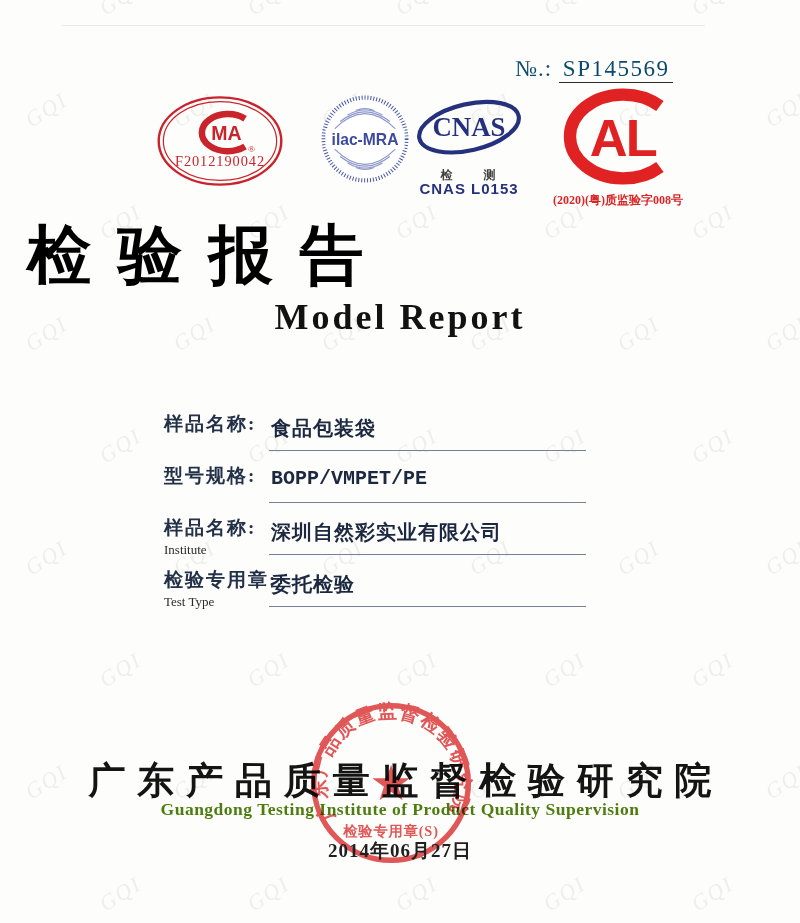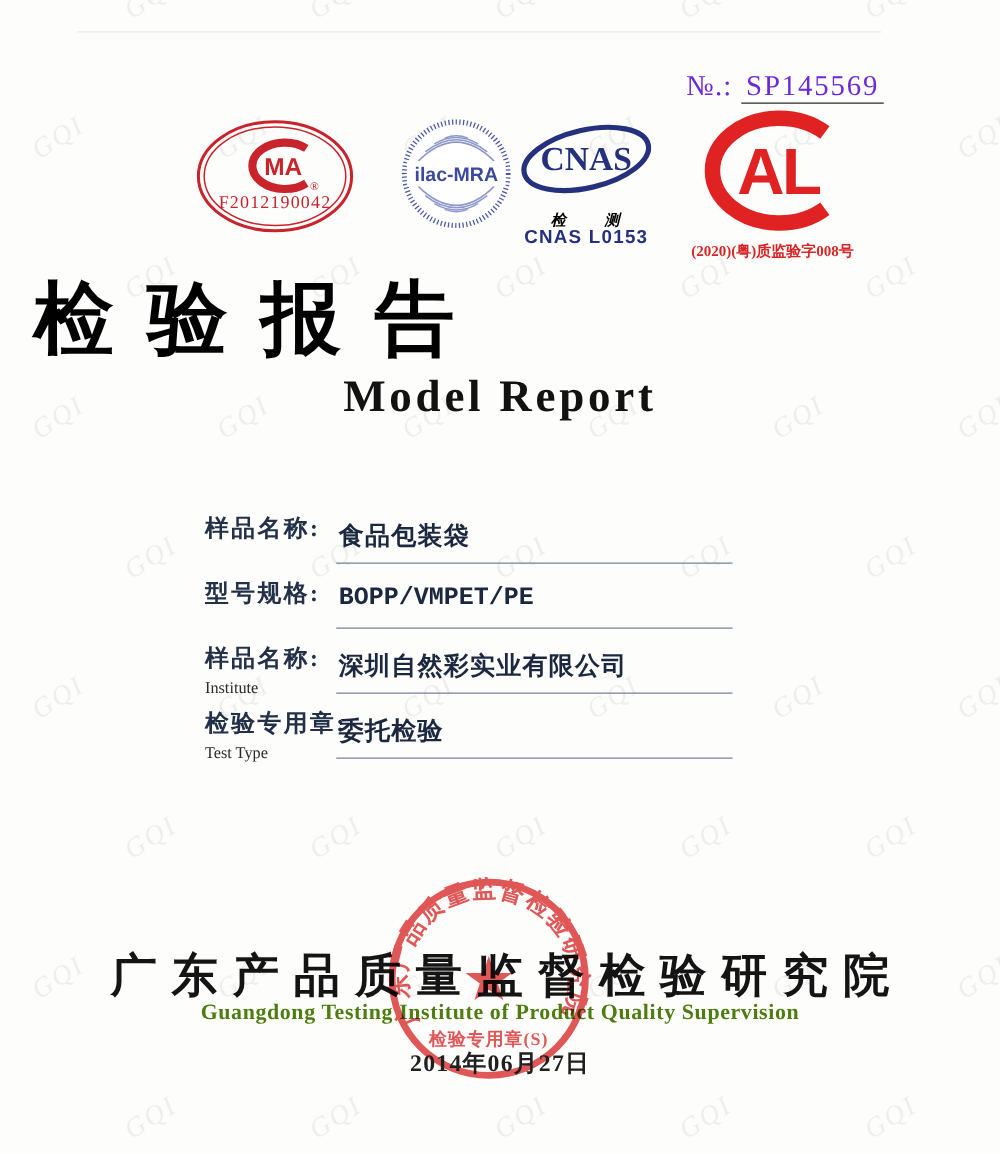--- a/index.html
+++ b/index.html
@@ -12,31 +12,31 @@
   
   #wm-layer{position:absolute;inset:0;pointer-events:none;z-index:1;}
   #wm-layer span{
     position:absolute;font-family:"Liberation Serif",serif;
     font-size:22px;font-style:italic;color:rgba(150,142,132,0.13);
     transform:rotate(-32deg);letter-spacing:2px;white-space:nowrap;
   }
   .scan-line{position:absolute;left:62px;right:95px;top:25px;height:1px;
     background:#dcdcda;opacity:.55;z-index:2;}
   
-  .report-no{position:absolute;left:549px;top:56px;z-index:3;
-    font-size:23px;color:#6d28d9;letter-spacing:1px;}
+  .report-no{position:absolute;left:515px;top:56px;z-index:3;
+    font-size:23px;color:#0c4a6e;letter-spacing:1px;}
   .report-no .num{border-bottom:1.5px solid #2a2a2a;padding:0 4px 1px 4px;
     letter-spacing:1.5px;}
   
   .logo{position:absolute;z-index:3;}
   #cma-logo{left:155px;top:93px;}
   #ilac-logo{left:319px;top:93px;}
   #cnas-block{left:410px;top:92px;width:118px;text-align:center;}
-  #cnas-sub1{font-size:12px;font-weight:bold;color:#000000;letter-spacing:14px;
-    margin:0 0 0 12px;line-height:11px;font-style:italic;}
+  #cnas-sub1{font-size:12px;font-weight:bold;color:#404040;letter-spacing:14px;
+    margin:0 0 0 12px;line-height:11px;}
   #cnas-sub2{font-size:15px;font-weight:bold;color:#25317c;letter-spacing:1px;
     font-family:"Liberation Sans","DejaVu Sans",sans-serif;line-height:16px;}
   #cal-block{left:543px;top:86px;width:150px;text-align:center;}
   #cal-cert{font-size:12px;font-weight:bold;color:#d92525;letter-spacing:0;
     margin-top:2px;white-space:nowrap;}
   
   .title-zh{position:absolute;left:0;right:0;top:212px;z-index:3;
     text-align:left;font-size:64px;font-weight:bold;color:#000000;
     letter-spacing:0.42em;text-indent:0.42em;}
   .title-en{position:absolute;left:0;right:0;top:296px;z-index:3;

